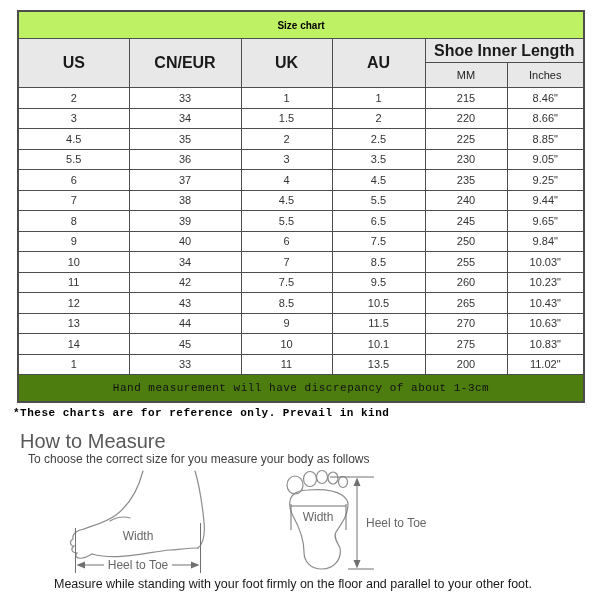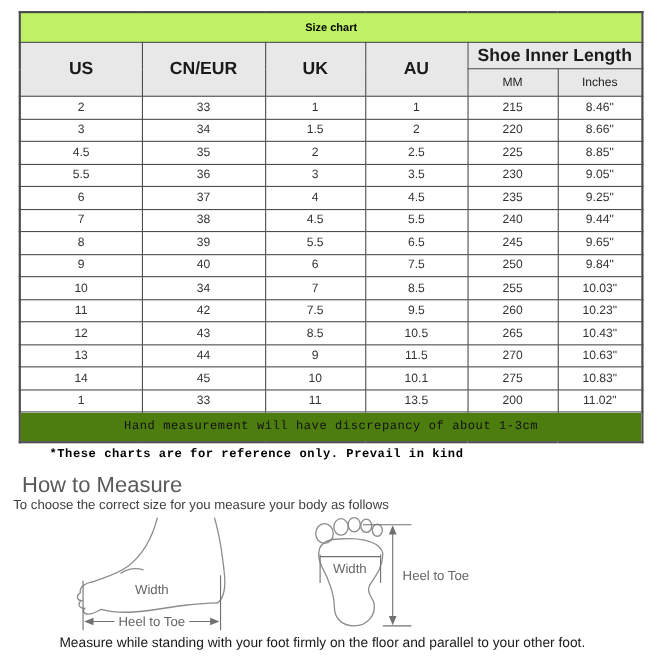--- a/index.html
+++ b/index.html
@@ -69,33 +69,32 @@
   
   .note-reference {
     position: absolute;
     left: 13px;
     top: 407px;
     font-family: "Liberation Mono", monospace;
     font-size: 11px;
     font-weight: bold;
     letter-spacing: 0.5px;
     color: #000;
-    margin-left: 32px;
   }
   .how-heading {
     position: absolute;
     left: 20px;
     top: 430px;
     font-size: 20px;
     font-weight: normal;
     color: #595959;
   }
   .how-subheading {
     position: absolute;
-    left: 12px;
+    left: 28px;
     top: 452px;
     font-size: 12px;
     color: #404040;
   }
 
   
   .diagram { position: absolute; }
   .diagram-side { left: 58px;  top: 464px; }
   .diagram-top  { left: 260px; top: 464px; }
   .diagram svg text {

